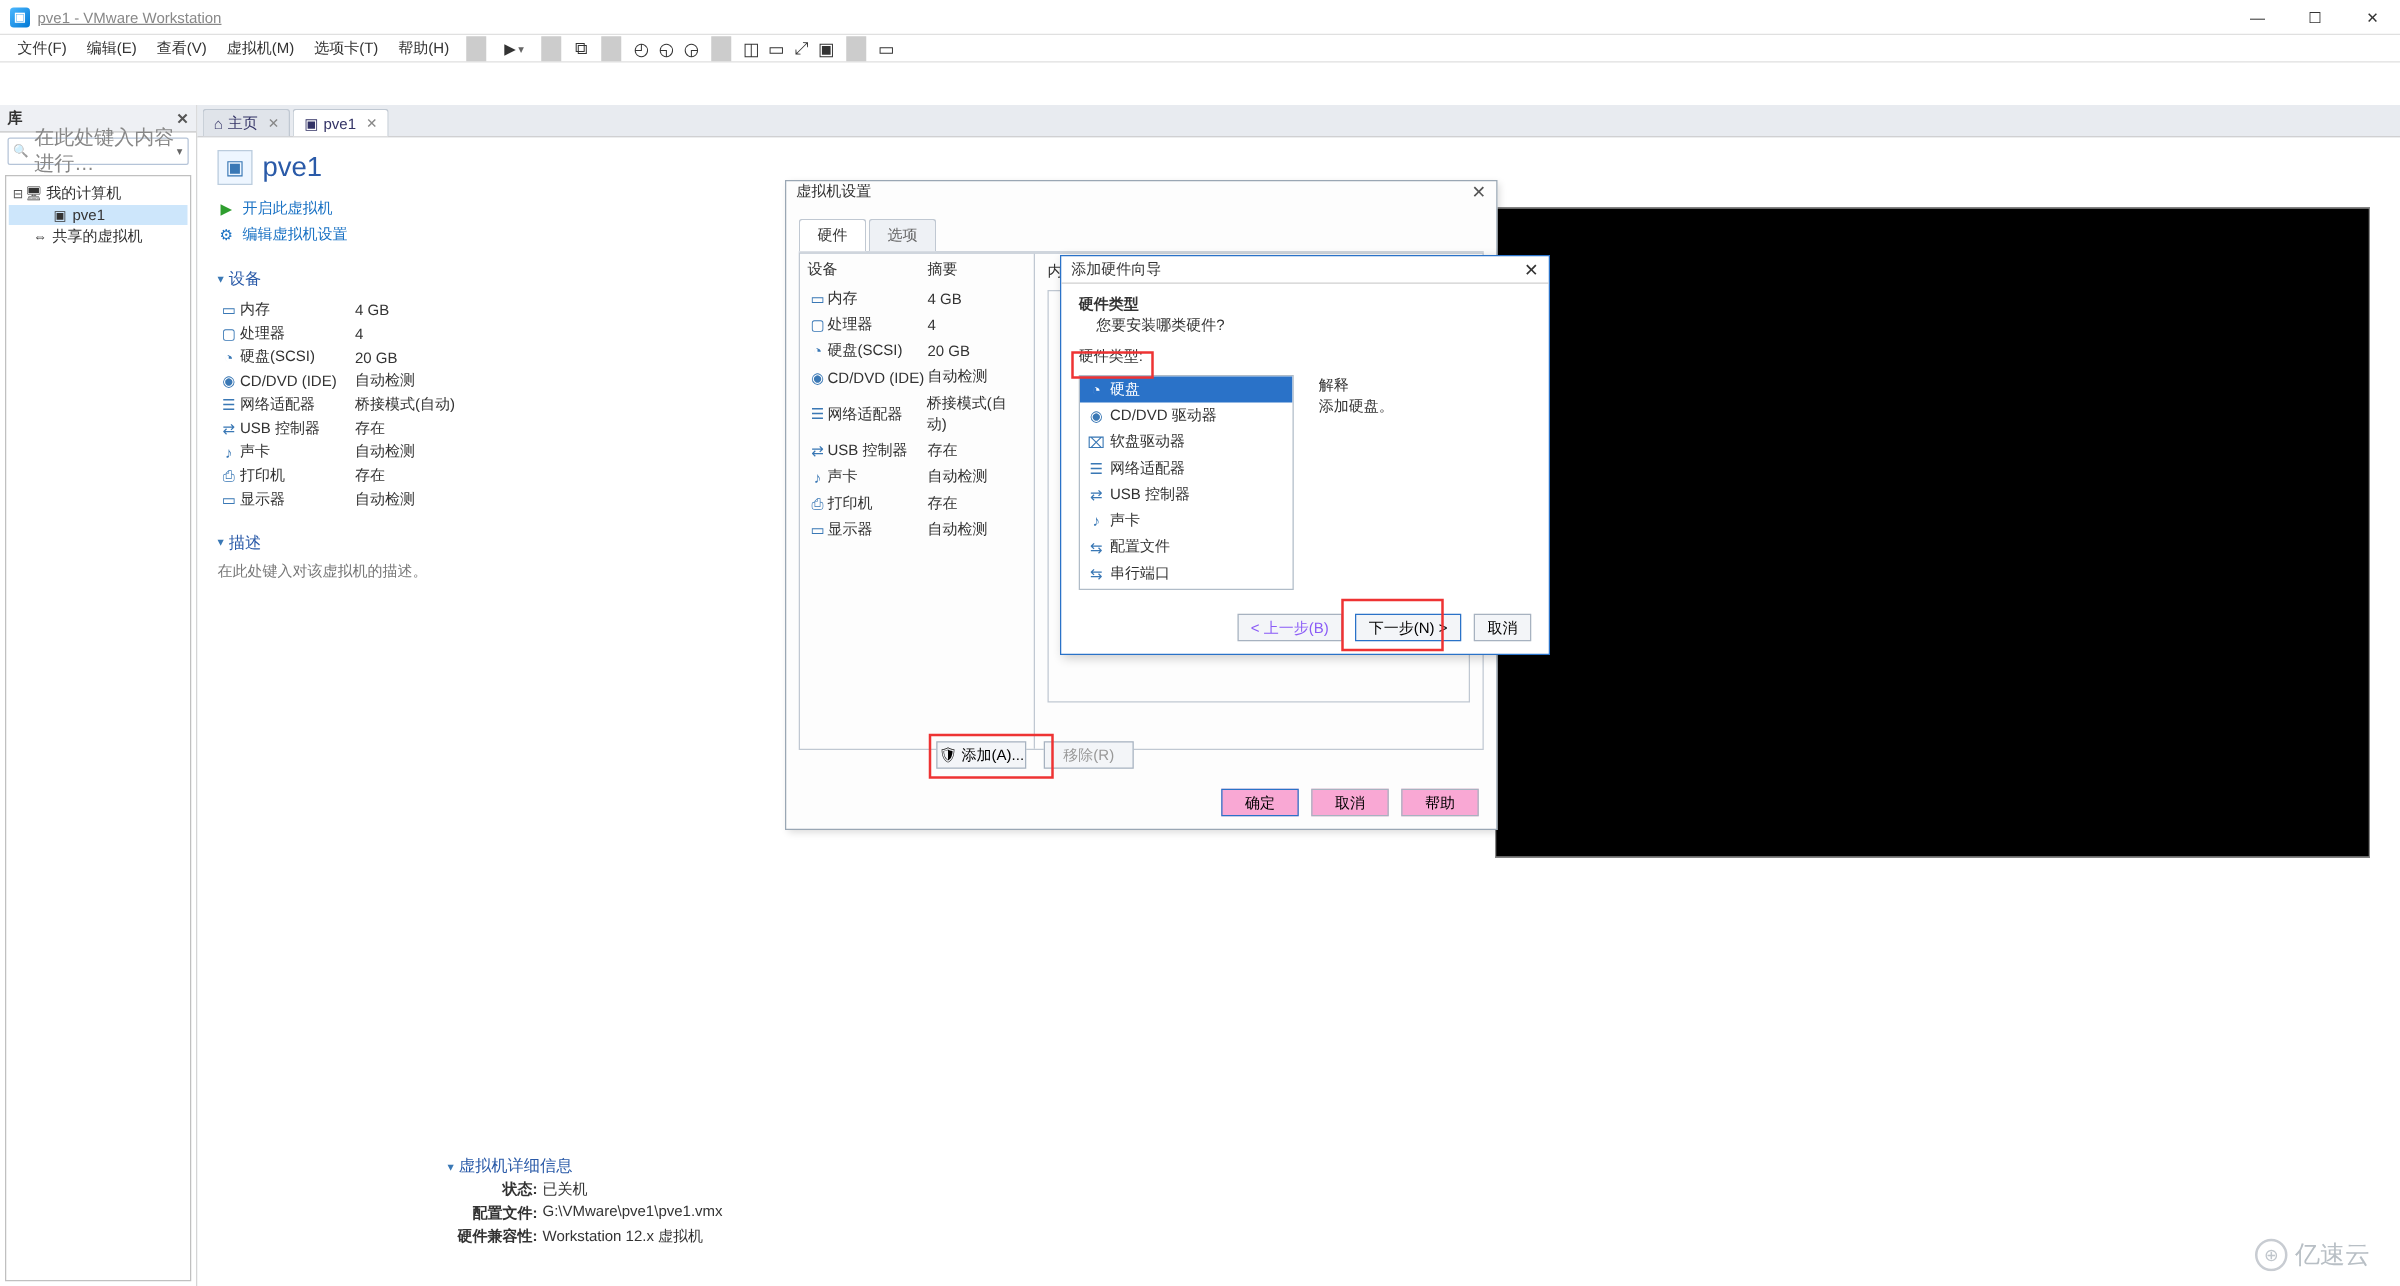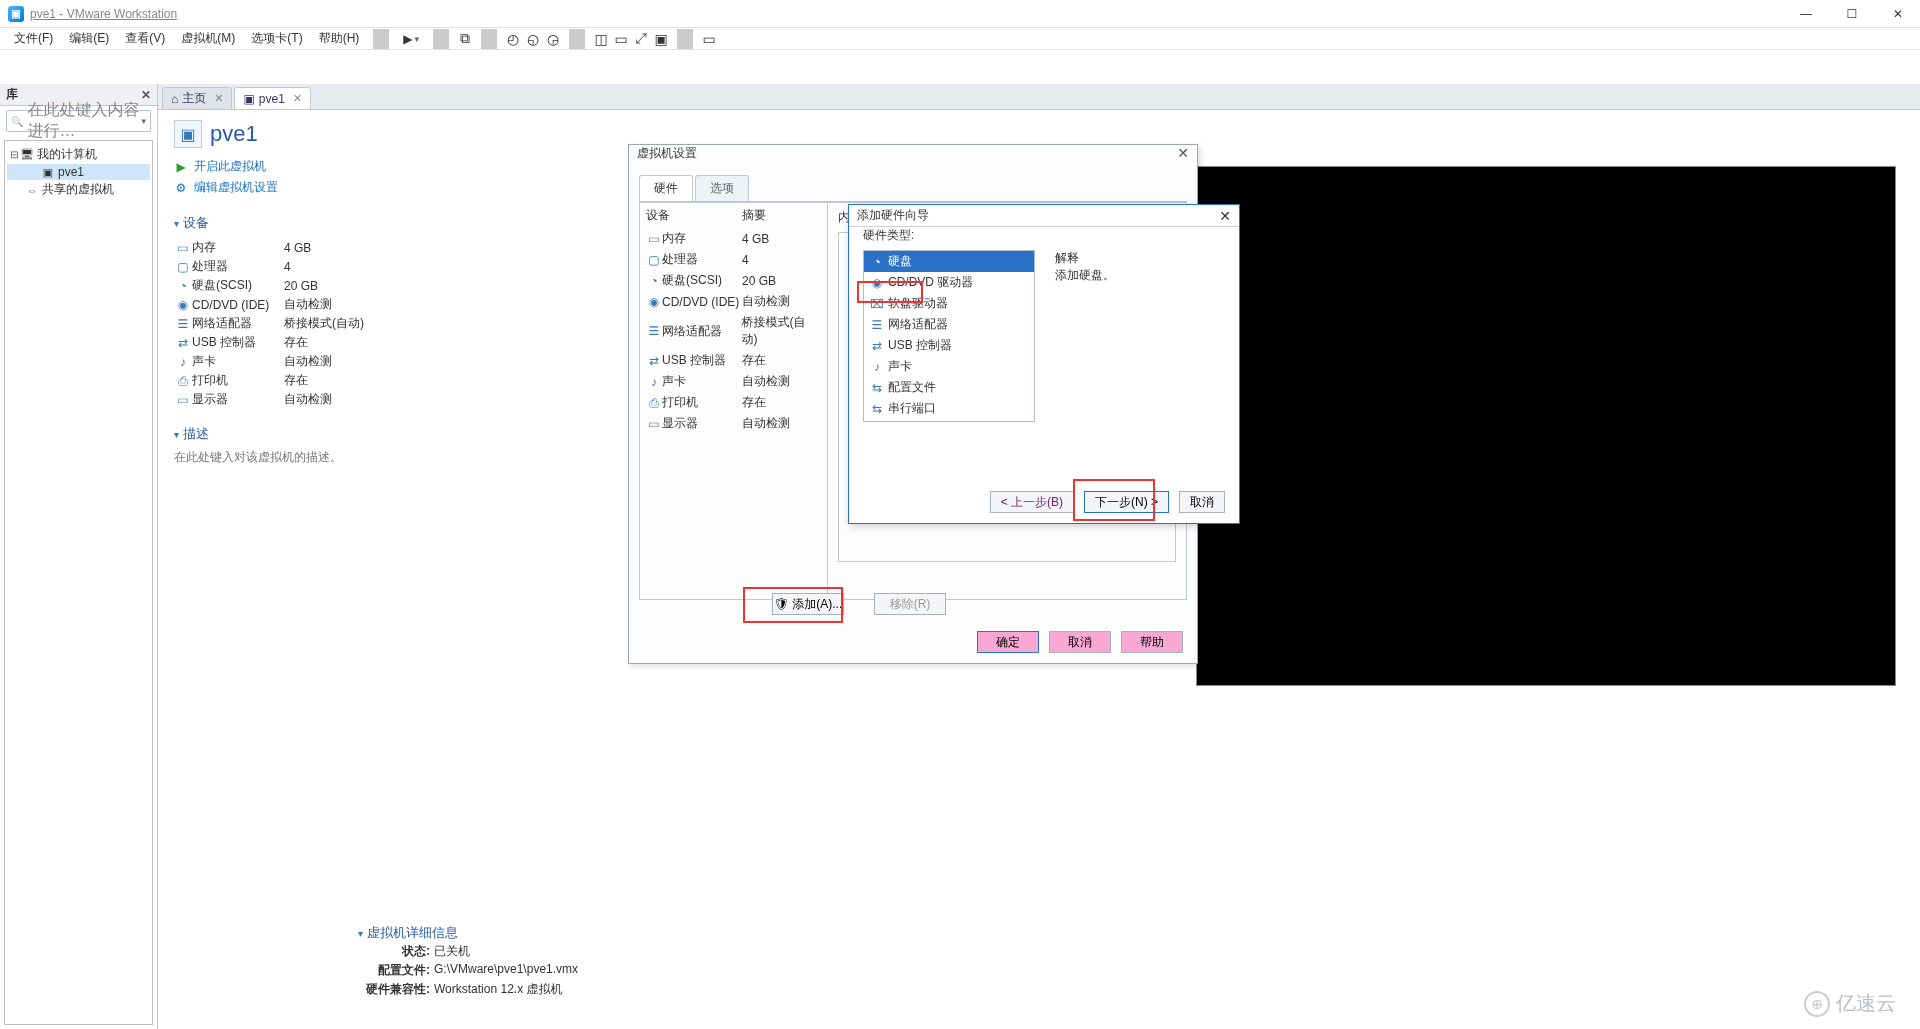--- a/index.html
+++ b/index.html
@@ -82,21 +82,21 @@
 .dlg-tab { padding:4px 14px; border:1px solid #c0c8d2; border-bottom:none; background:#fff; font-size:12px; border-radius:3px 3px 0 0; margin-right:2px;}
 .dlg-tab.inactive { background:#eef1f5; color:#666;}
 .dlg-hw { border:1px solid #c0c8d2; height:398px; display:flex; }
 .dlg-hw-left { width:188px; border-right:1px solid #c0c8d2; }
 .dlg-hw-head { display:flex; font-size:12px; padding:4px 6px; color:#333; }
 .dlg-hw-head span:first-child { width:96px; }
 .dlg-hw-list .hw-row2 { display:flex; font-size:12px; padding:2px 6px; align-items:center; }
 .dlg-hw-list .ic { width:16px; text-align:center; color:#3a78b5; }
 .dlg-hw-list .nm { width:80px; }
 .dlg-hw-list .sm { color:#333; }
-.dlg-add-row { position:absolute; bottom:48px; left:120px; display:flex; gap:30px;margin-left:23px;}
+.dlg-add-row { position:absolute; bottom:48px; left:120px; display:flex; gap:14px;}
 .dlg-add-row button { width:72px; height:22px; font-size:12px; border:1px solid #a7b2c0; background:#f3f5f8;}
 .dlg-add-row button:disabled { color:#999; }
 .dlg-btns { position:absolute; bottom:10px; right:14px; display:flex; gap:10px; }
 .dlg-btns button { width:62px; height:22px; font-size:12px; border:1px solid #a7b2c0; background:#f9a8d4;}
 .dlg-btns button.primary { border:1px solid #2a72c8; }
 
 
 .dlg-wizard { position:absolute; left:690px; top:120px; width:392px; height:320px; background:#fff; border:1px solid #2a72c8; box-shadow:2px 2px 8px rgba(0,0,0,.2);}
 .wiz-title { height:22px; display:flex; align-items:center; padding:0 8px; font-size:12px; border-bottom:1px solid #d0d0d0; }
 .wiz-title .dclose { margin-left:auto; font-size:14px; color:#333; }
@@ -104,21 +104,21 @@
 .wiz-head b { font-size:12px; }
 .wiz-body { padding:6px 14px; display:flex; gap:20px; }
 .wiz-list { width:172px; height:172px; border:1px solid #b0bcc8; font-size:12px; overflow:hidden; }
 .wiz-list .wl-item { display:flex; align-items:center; padding:2px 6px; gap:4px; }
 .wiz-list .wl-item .ic { width:14px; text-align:center; color:#3a78b5; }
 .wiz-list .wl-item.sel { background:#2a72c8; color:#fff; }
 .wiz-list .wl-item.sel .ic { color:#fff; }
 .wiz-expl { font-size:12px; flex:1; }
 .wiz-btns { position:absolute; bottom:10px; right:14px; display:flex; gap:10px; align-items:center;}
 .wiz-btns button { height:22px; font-size:12px; border:1px solid #a7b2c0; background:#f3f5f8; padding:0 10px;}
-.wiz-btns button:disabled { color:#701a75; }
+.wiz-btns button:disabled { color:#8b5cf6; }
 .wiz-btns button.primary { border:1px solid #2a72c8; }
 
 .watermark { position:fixed; right:24px; bottom:12px; color:#b8bfc5; font-size:20px; display:flex; align-items:center; gap:6px; font-weight:300;}
 .watermark .wm-icon { width:26px; height:26px; border:2px solid #c8ccd2; border-radius:50%; display:flex;align-items:center;justify-content:center;font-size:14px;color:#c0c6cc;}
 
 .redbox { position:absolute; border:2px solid #e33; pointer-events:none; }
 </style>
 </head>
 <body>
 
@@ -364,20 +364,24 @@
         <button>取消</button>
         <button>帮助</button>
       </div>
     </div>
 
     <div class="dlg-wizard">
       <div class="wiz-title">
         <span>添加硬件向导</span>
         <span class="dclose">✕</span>
       </div>
+      <div class="wiz-head">
+        <b>硬件类型</b><br>
+        <span style="margin-left:14px;">您要安装哪类硬件?</span>
+      </div>
       <div style="padding:0 14px; font-size:12px;">硬件类型:</div>
       <div class="wiz-body">
         <div class="wiz-list" id="wizard-list">
             <div class="wl-item sel">
               <span class="ic">◔</span>
               <span>硬盘</span>
             </div>
             <div class="wl-item">
               <span class="ic">◉</span>
               <span>CD/DVD 驱动器</span>

